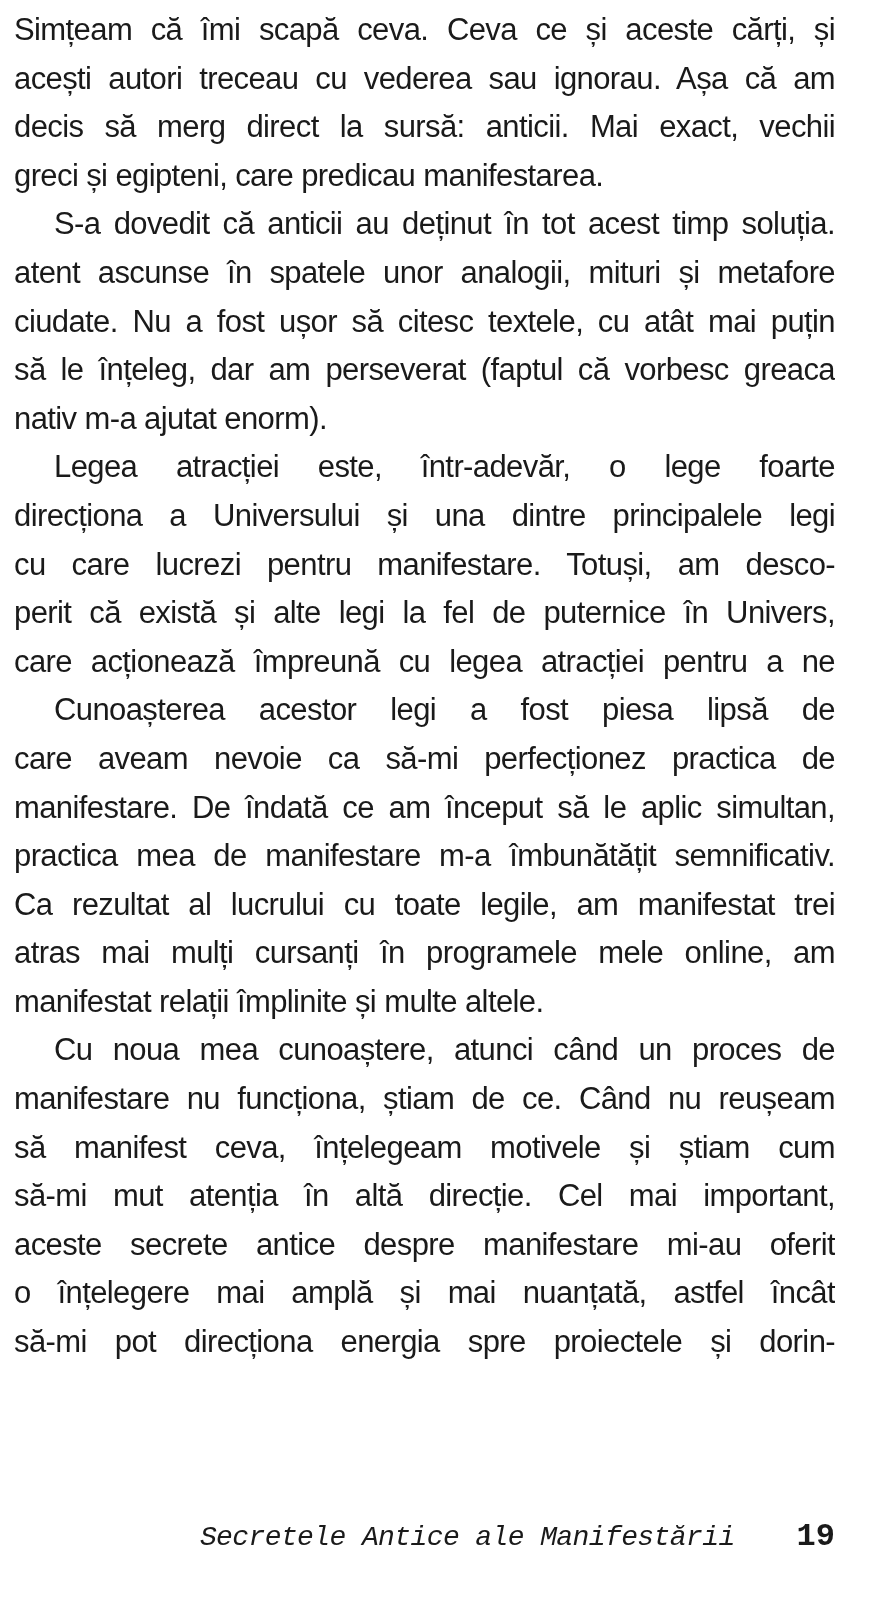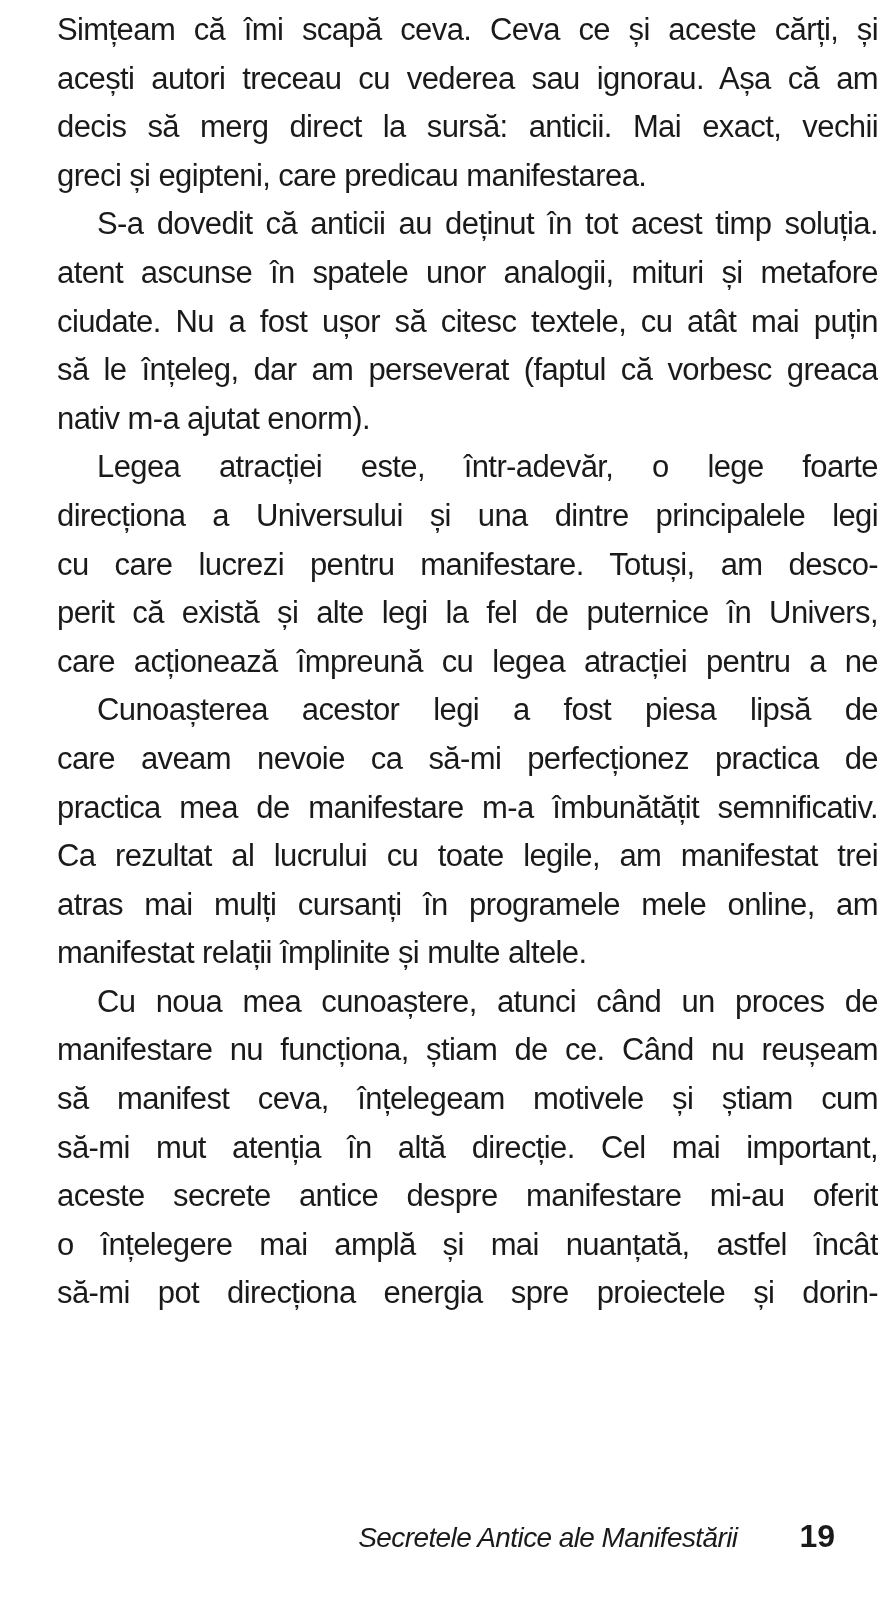--- a/index.html
+++ b/index.html
@@ -2,31 +2,30 @@
 <html><head>
 <meta charset="utf-8">
 <style>
   html, body { margin: 0; padding: 0; background: #ffffff; }
   body { width: 890px; height: 1600px; position: relative; overflow: hidden; }
   .page {
     position: absolute; left: 14px; top: 6px; width: 821px;
     font-family: "Liberation Sans", sans-serif;
     font-size: 31px; line-height: 48.6px; color: #1a1a1a;
     letter-spacing: -0.6px;
-    margin-left: 43px;
   }
   .line {
     display: block; height: 48.6px; white-space: nowrap;
     text-align: justify; text-align-last: justify; overflow: hidden;
   }
   .line.last { text-align-last: left; }
   .line.indent { padding-left: 40px; }
   .footer {
     position: absolute; right: 55px; top: 1518px;
-    font-family: Liberation Sans, sans-serif; color: #1a1a1a;
+    font-family: Liberation Mono, monospace; color: #1a1a1a;
     display: flex; align-items: baseline; gap: 28px;
   }
   .footer .title { font-style: italic; font-size: 28px; letter-spacing: -0.6px; }
   .footer .num { font-weight: bold; font-size: 32px; margin-left: 34px; }
 </style>
 </head>
 <body>
 
 <div class="page">
   <div>
@@ -45,20 +44,21 @@
   <div>
     <span class="line indent">Legea atracției este, într-adevăr, o lege foarte</span>
     <span class="line">direcționa a Universului și una dintre principalele legi</span>
     <span class="line">cu care lucrezi pentru manifestare. Totuși, am desco-</span>
     <span class="line">perit că există și alte legi la fel de puternice în Univers,</span>
     <span class="line">care acționează împreună cu legea atracției pentru a ne</span>
   </div>
   <div>
     <span class="line indent">Cunoașterea acestor legi a fost piesa lipsă de</span>
     <span class="line">care aveam nevoie ca să-mi perfecționez practica de</span>
+    <span class="line">manifestare. De îndată ce am început să le aplic simultan,</span>
     <span class="line">practica mea de manifestare m-a îmbunătățit semnificativ.</span>
     <span class="line">Ca rezultat al lucrului cu toate legile, am manifestat trei</span>
     <span class="line">atras mai mulți cursanți în programele mele online, am</span>
     <span class="line last">manifestat relații împlinite și multe altele.</span>
   </div>
   <div>
     <span class="line indent">Cu noua mea cunoaștere, atunci când un proces de</span>
     <span class="line">manifestare nu funcționa, știam de ce. Când nu reușeam</span>
     <span class="line">să manifest ceva, înțelegeam motivele și știam cum</span>
     <span class="line">să-mi mut atenția în altă direcție. Cel mai important,</span>

